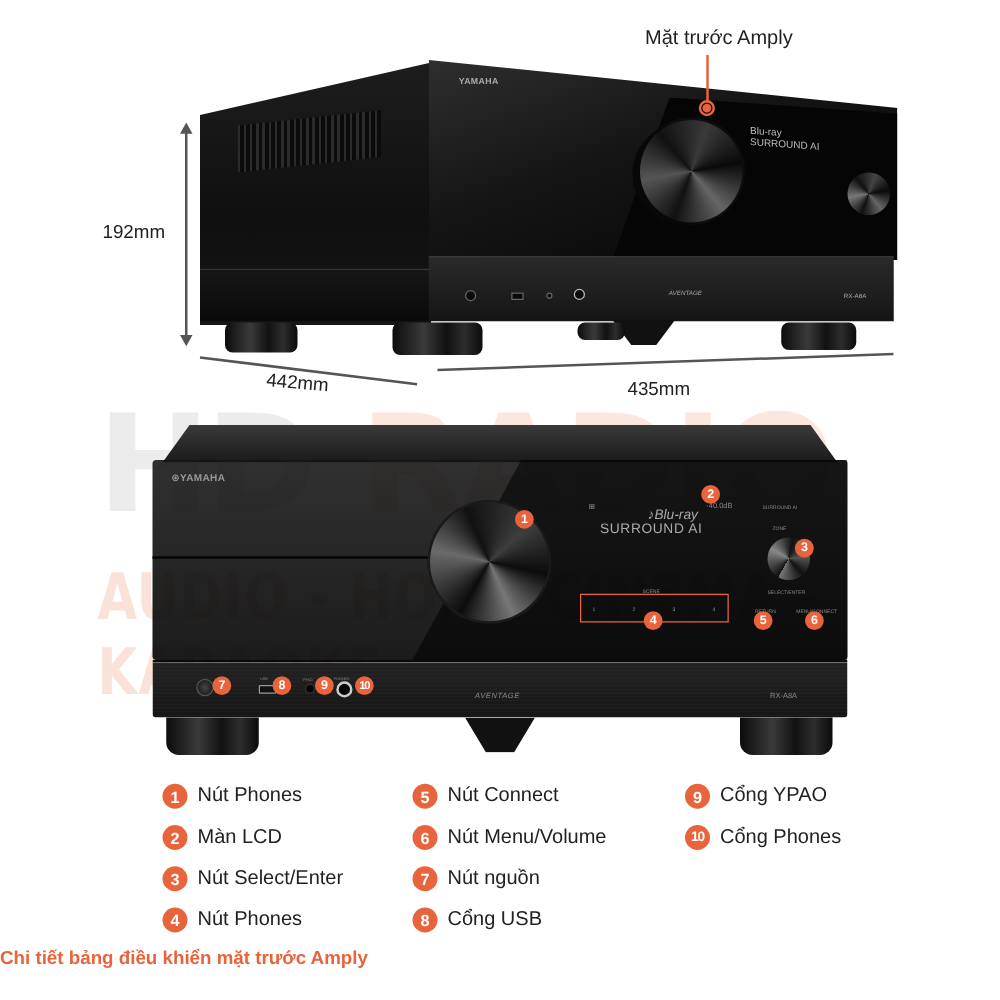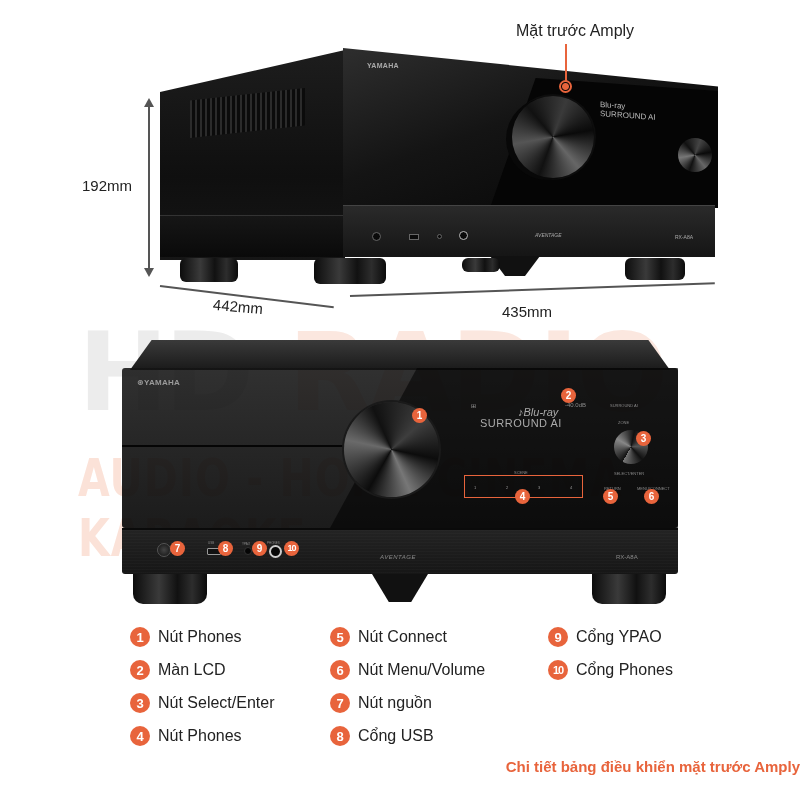--- a/index.html
+++ b/index.html
@@ -98,21 +98,21 @@
   .badge { width: 15px; height: 15px; border-radius: 50%; background: #e8643c; color: #fff; font-size: 10px; font-weight: bold;
     display: flex; align-items: center; justify-content: center; line-height: 1; }
 
   
   .legend-item { display: flex; align-items: center; gap: 8px; height: 22px; }
   .legend-badge { width: 20px; height: 20px; border-radius: 50%; background: #e8643c; color: #fff; font-size: 13px; font-weight: bold;
     display: flex; align-items: center; justify-content: center; }
   .legend-badge.small { font-size: 11px; letter-spacing: -1px; }
   .legend-text { font-size: 16px; color: #222; }
   .legend-col { display: flex; flex-direction: column; gap: 11px; }
-  .caption { left: 0; top: 758px; width: 800px; text-align: right; font-size: 15px; font-weight: bold; color: #e8643c; }
+  .caption { left: 0; top: 758px; width: 800px; text-align: left; font-size: 15px; font-weight: bold; color: #e8643c; }
 </style>
 </head>
 <body>
 
 <div>
   <div class="abs side-panel"></div>
   <div class="abs vents"></div>
   <div class="abs side-lower"></div>
   <div class="abs front-top"></div>
   <div class="abs front-glass"></div>

